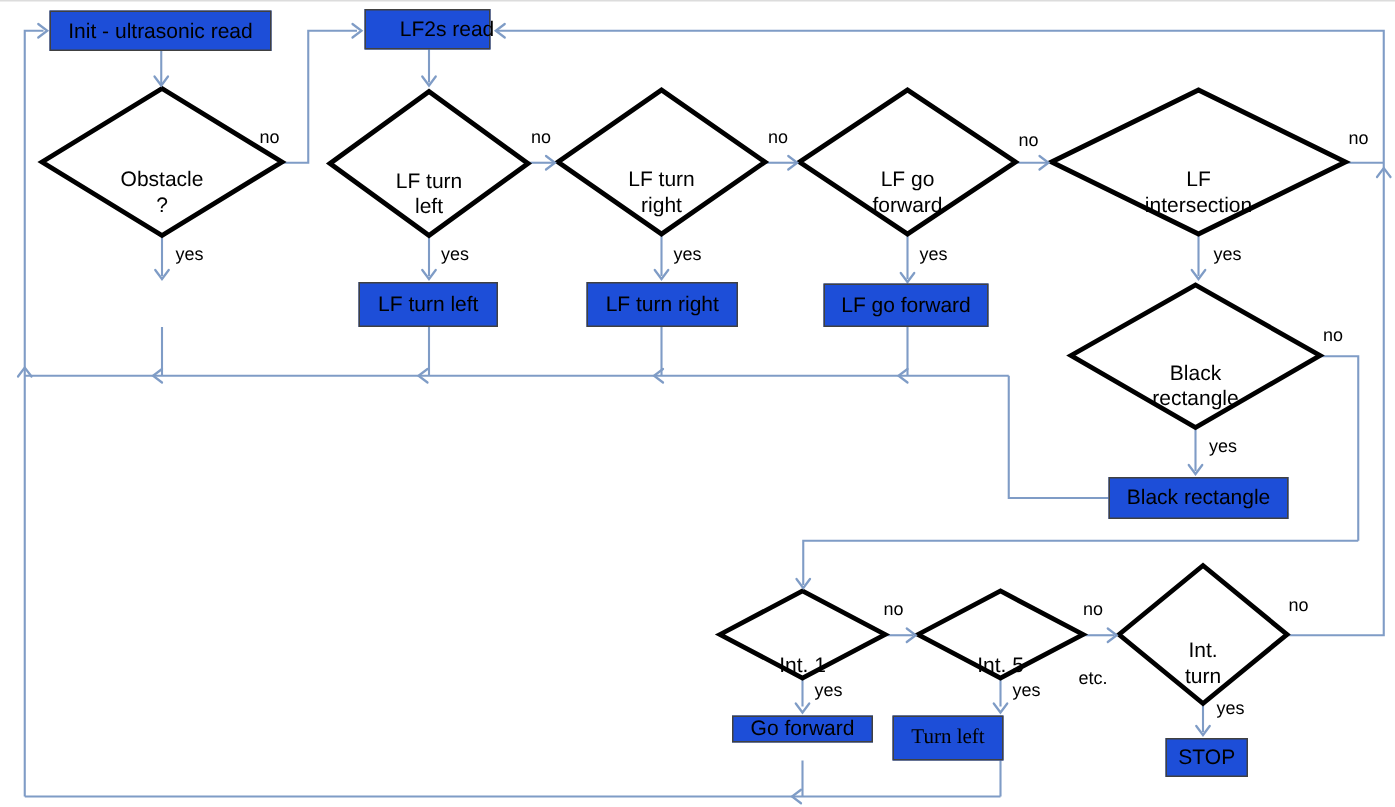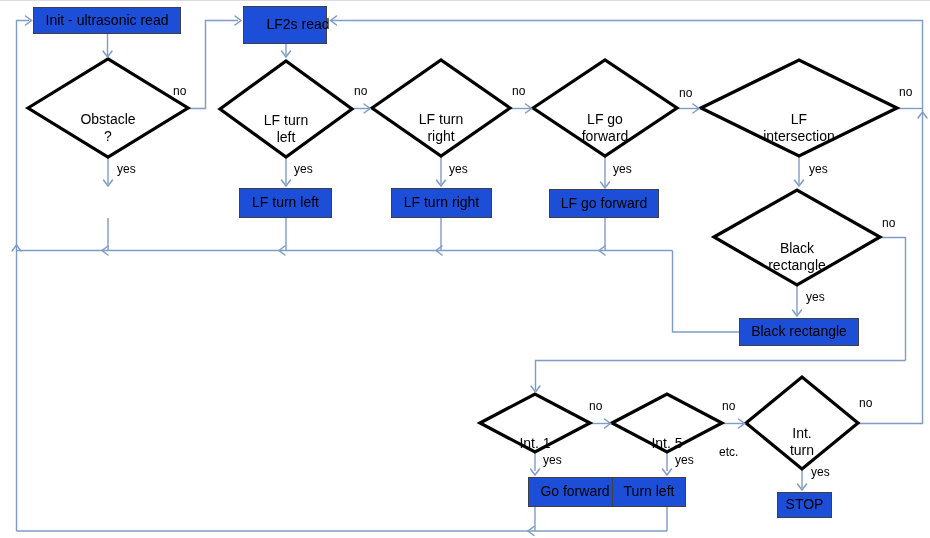--- a/index.html
+++ b/index.html
@@ -106,27 +106,27 @@
     <path class="arrow" d="M108,246 L102,250.5 L108,255"></path>
     <path class="arrow" d="M285,246 L279,250.5 L285,255"></path>
     <path class="arrow" d="M442,246 L436,250.5 L442,255"></path>
     <path class="arrow" d="M605,246 L599,250.5 L605,255"></path>
     <path class="arrow" d="M534,526.5 L528,531 L534,535.5"></path>
     <path class="arrow" d="M12,251 L16.5,245 L21,251"></path>
     <path class="arrow" d="M918,118 L922.5,112 L927,118"></path>
   </svg>
 
   <div class="process" style="left:33px;top:7px;width:148px;height:27px;">Init - ultrasonic read</div>
-  <div class="process" style="left:243px;top:6px;width:84px;height:38px;padding-left:26px;">LF2s read</div>
+  <div class="process" style="left:243px;top:6px;width:84px;height:27px;padding-left:26px;">LF2s read</div>
   <div class="process" style="left:239px;top:188px;width:93px;height:30px;">LF turn left</div>
   <div class="process" style="left:391px;top:188px;width:101px;height:30px;">LF turn right</div>
   <div class="process" style="left:549px;top:189px;width:110px;height:29px;">LF go forward</div>
   <div class="process" style="left:739px;top:318px;width:120px;height:28px;">Black rectangle</div>
-  <div class="process" style="left:488px;top:477px;width:94px;height:30px;margin-left:40px;">Go forward</div>
-  <div class="process" style="left:612px;top:477px;width:74px;height:30px;">Turn left</div>
+  <div class="process" style="left:488px;top:477px;width:94px;height:18px;">Go forward</div>
+  <div class="process" style="left:595px;top:477px;width:74px;height:30px;font-family:Liberation Serif, serif;">Turn left</div>
   <div class="process" style="left:777px;top:492px;width:55px;height:26px;">STOP</div>
 
   <div class="dlabel" style="left:63px;top:86px;width:90px;height:44px;">Obstacle
 ?</div>
   <div class="dlabel" style="left:241px;top:87px;width:90px;height:44px;">LF turn
 left</div>
   <div class="dlabel" style="left:396px;top:86px;width:90px;height:44px;">LF turn
 right</div>
   <div class="dlabel" style="left:560px;top:86px;width:90px;height:44px;">LF go
 forward</div>

